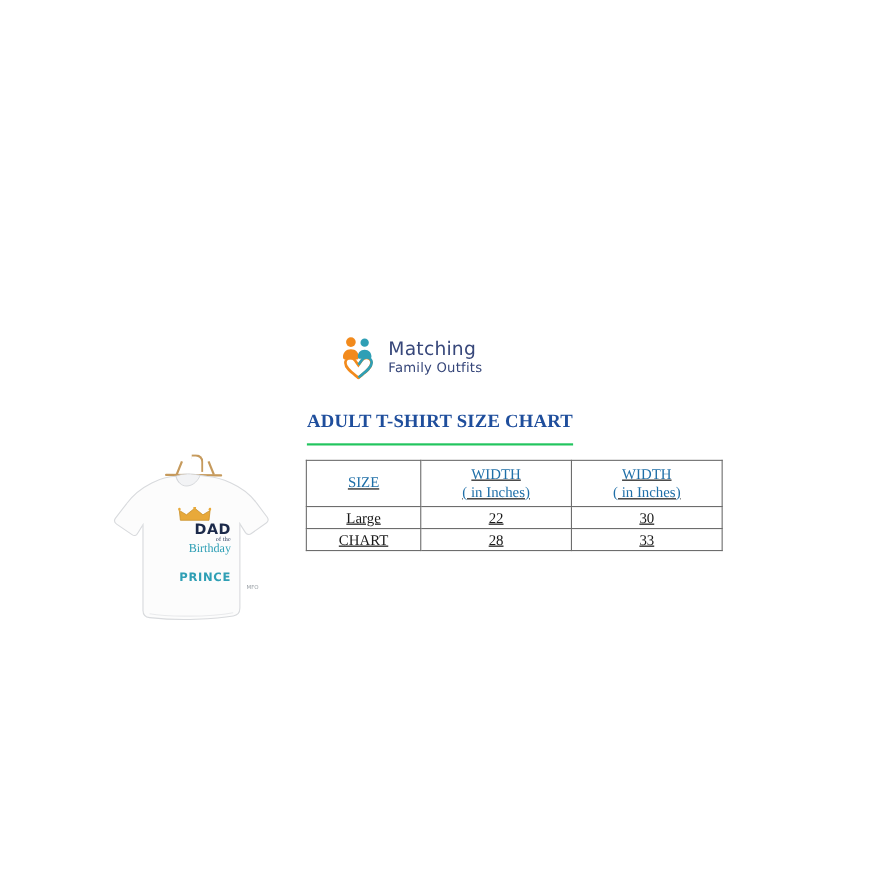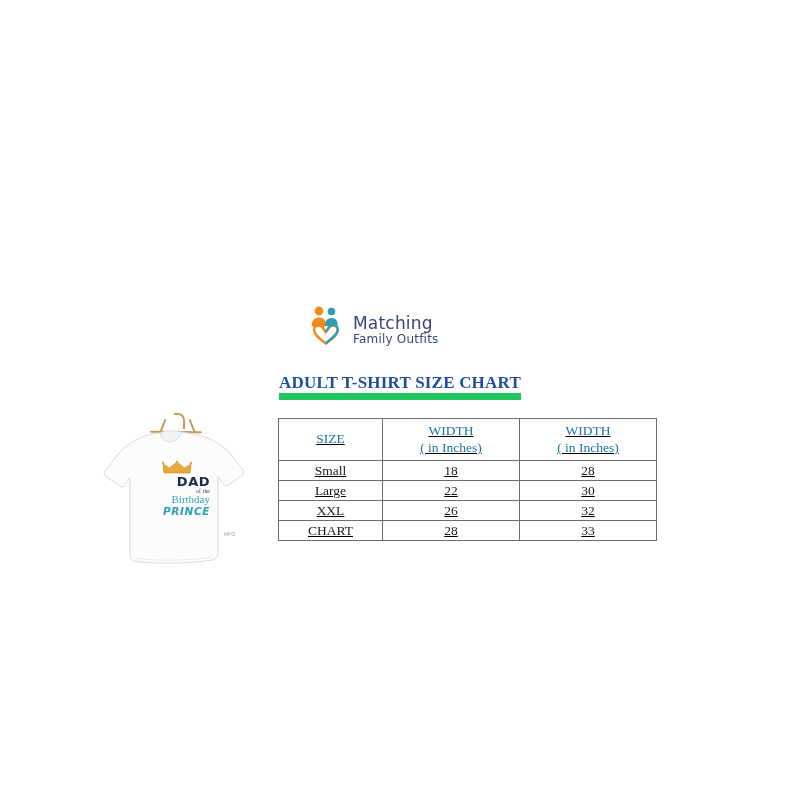--- a/index.html
+++ b/index.html
@@ -22,21 +22,21 @@
     width: 800px;
     height: 800px;
   }
 
   
   .brand {
     position: absolute;
     left: 308px;
     top: 305px;
     display: flex;
-    align-items: flex-end;
+    align-items: center;
     gap: 9px;
   }
   .brand-mark {
     width: 36px;
     height: 40px;
     position: relative;
     flex: 0 0 auto;
   }
   .brand-text {
     font-family: "DejaVu Sans", sans-serif;
@@ -59,22 +59,22 @@
     left: 0;
     top: 373px;
     width: 800px;
     text-align: center;
     color: #1f4e9c;
     font-size: 17px;
     font-weight: bold;
     letter-spacing: 0.2px;
   }
   .chart-title .u {
-    border-bottom: 7px solid #22c55e;
-    padding-bottom: 1px;
+    border-bottom: 2px solid #22c55e;
+    padding-bottom: 11px;
     text-align: center;
   }
 
   
   .size-table-wrap {
     position: absolute;
     left: 278px;
     top: 418px;
     width: 378px;
     text-decoration: underline;
@@ -207,22 +207,21 @@
     margin-top: -1px;
   }
   .print .prince {
     display: block;
     font-family: "DejaVu Sans", sans-serif;
     font-weight: bold;
     font-size: 10.5px;
     color: #2f9fb5;
     letter-spacing: 0.6px;
     line-height: 12px;
-    margin-top: 0;
-    font-style: italic;
+    margin-top: 14px;
   }
   .tag {
     position: absolute;
     left: 124px;
     top: 118px;
     font-family: "DejaVu Sans", sans-serif;
     font-size: 5px;
     color: #9aa0a6;
   }
 </style>
@@ -301,33 +300,23 @@
             <span class="hl2">( in Inches)</span>
           </th>
           <th>
             <span class="hl1">WIDTH</span>
             <span class="hl2">( in Inches)</span>
           </th>
         </tr>
       </thead>
       <tbody>
         <tr>
-          <td>Small</td>
-          <td>18</td>
-          <td>28</td>
-        </tr>
-        <tr>
           <td>Large</td>
           <td>22</td>
           <td>30</td>
-        </tr>
-        <tr>
-          <td>XXL</td>
-          <td>26</td>
-          <td>32</td>
         </tr>
         <tr>
           <td>CHART</td>
           <td>28</td>
           <td>33</td>
         </tr>
       </tbody>
     </table>
   </div>
 

